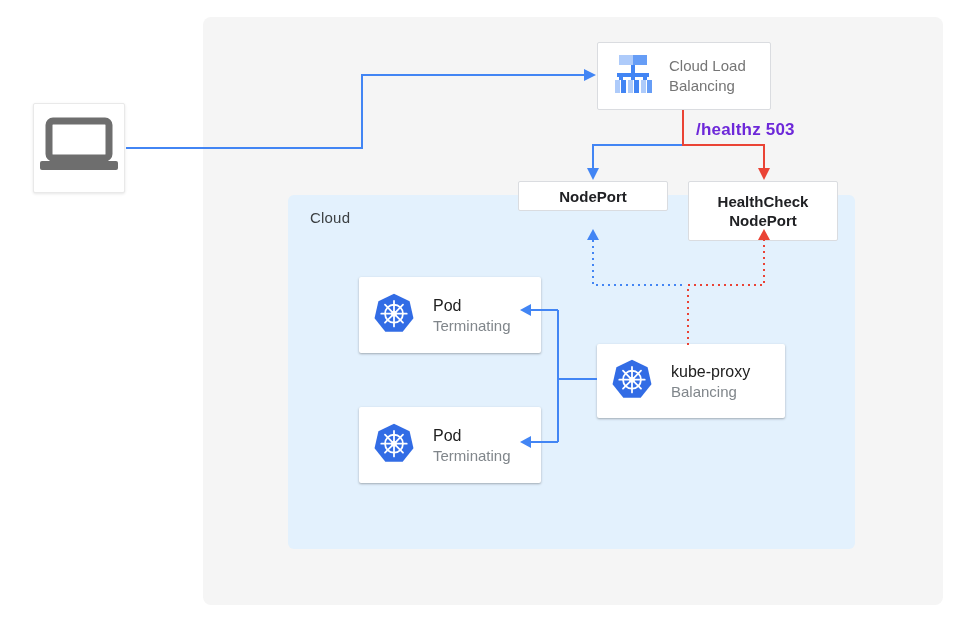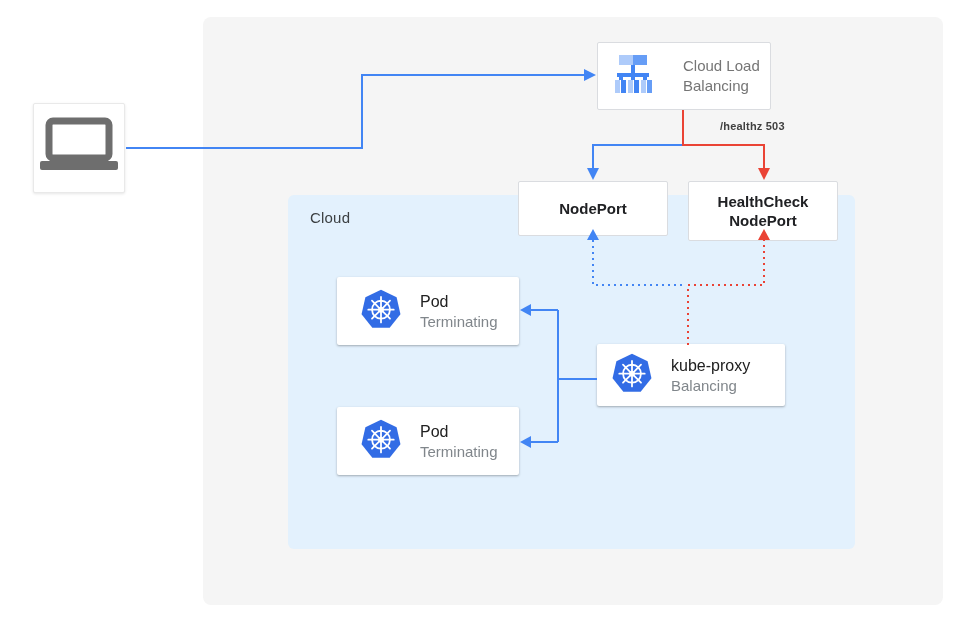--- a/index.html
+++ b/index.html
@@ -46,44 +46,43 @@
   .bordered { border: 1px solid var(--border-light, #dadce0); }
   .shadowed { box-shadow: 0 1px 2px rgba(60,64,67,.28), 0 1px 3px rgba(60,64,67,.15); }
 
   .laptop-box {
     left: 33px; top: 103px; width: 92px; height: 90px;
     border: 1px solid #e9e9e9; box-shadow: 0 1px 3px rgba(0,0,0,.10);
     justify-content: center;
   }
 
   .clb-box { left: 597px; top: 42px; width: 174px; height: 68px; padding-left: 13px; }
-  .clb-text { margin-left: 28px; font-size: 15px; line-height: 20px; color: #757575; width: 96px; }
+  .clb-text { margin-left: 14px; font-size: 15px; line-height: 20px; color: #757575; width: 96px; }
 
   .port-box {
     justify-content: center; text-align: center;
     font-weight: bold; font-size: 15px; color: #202124; line-height: 19px;
   }
-  .nodeport-box { left: 518px; top: 181px; width: 150px; height: 55px; text-align: right; }
+  .nodeport-box { left: 518px; top: 181px; width: 150px; height: 30px; text-align: right; }
   .hc-box { left: 688px; top: 181px; width: 150px; height: 60px; }
   .hc-box .wrap { width: 112px; }
 
-  .pod-box { width: 182px; height: 68px; padding-left: 22px; }
+  .pod-box { width: 182px; height: 76px; padding-left: 13px; margin-left: 22px; }
   .pod1 { left: 337px; top: 277px; }
   .pod2 { left: 337px; top: 407px; }
-  .kp-box { left: 597px; top: 344px; width: 188px; height: 62px; padding-left: 13px; }
+  .kp-box { left: 597px; top: 344px; width: 188px; height: 74px; padding-left: 13px; }
 
   .box-texts { margin-left: 17px; }
   .box-title { font-size: 16px; color: var(--text-dark, #212121); line-height: 21px; }
   .box-sub { font-size: 15px; color: var(--text-gray, #80868b); line-height: 20px; }
 
   .healthz {
     position: absolute; left: 696px; top: 120px;
-    font-size: 11px; font-weight: bold; color: #404040;
+    font-size: 17px; font-weight: bold; color: #6d28d9;
     letter-spacing: .2px;
-    margin-left: 24px;
   }
 
   svg.overlay {
     position: absolute; inset: 0; width: 965px; height: 623px;
     pointer-events: none; z-index: 10;
   }
   .ln { fill: none; stroke-width: 2; }
   .ln.blue { stroke: var(--blue, #4285f4); }
   .ln.red { stroke: var(--red, #ea4335); }
   .ln.dotted { stroke-dasharray: 2 4; }

